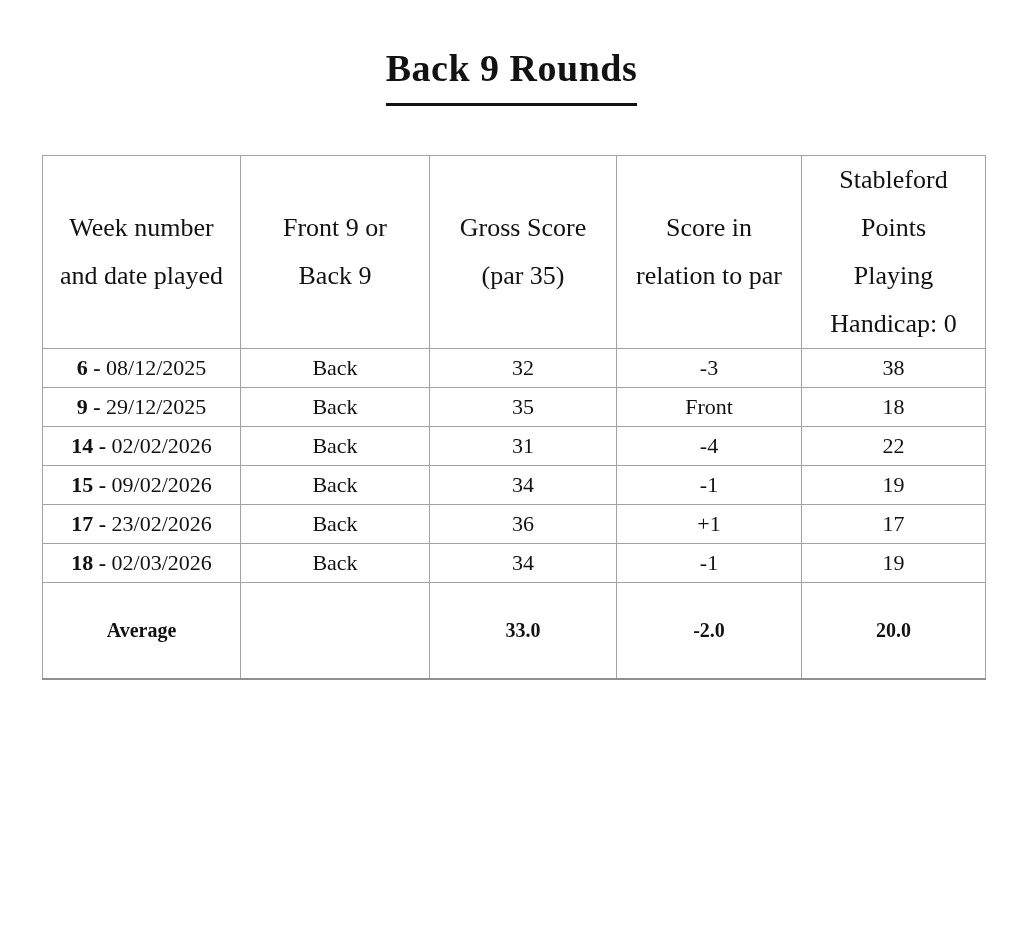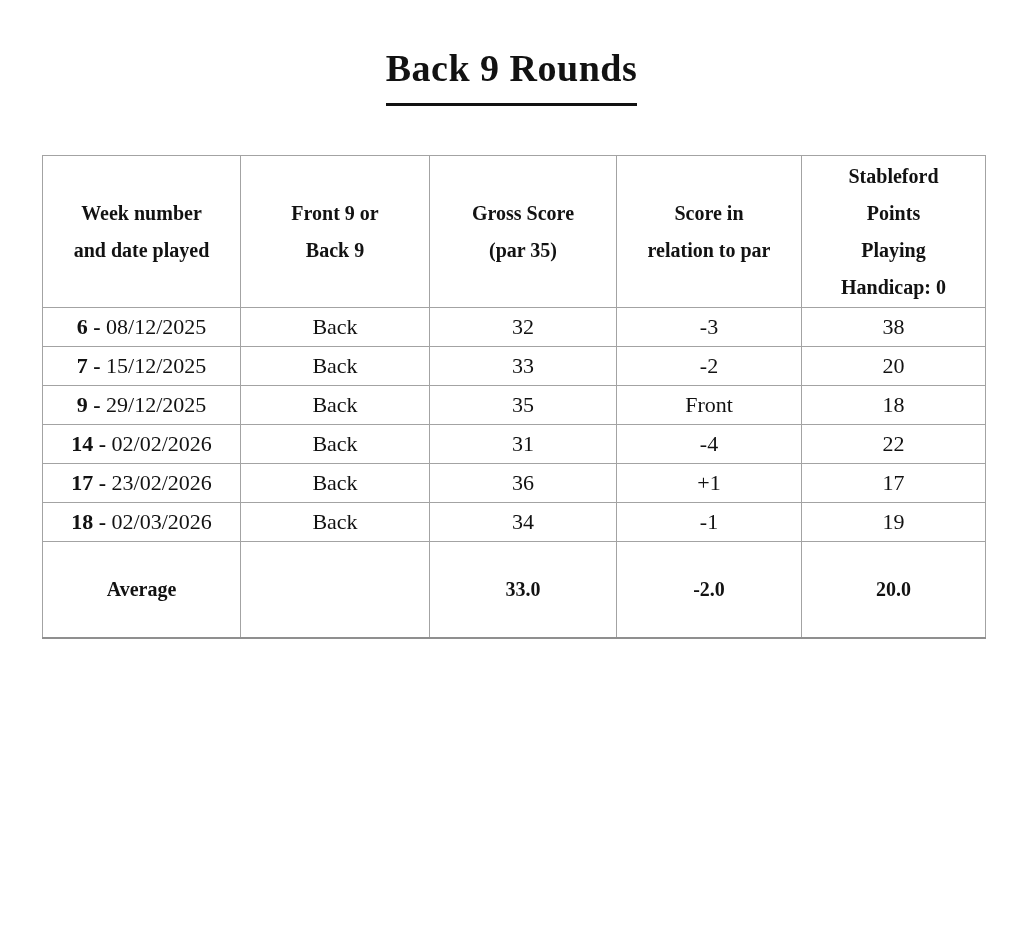--- a/index.html
+++ b/index.html
@@ -39,22 +39,22 @@
   }
   table.rounds th, table.rounds td {
     border: 1px solid #a3a3a3;
     text-align: center;
     vertical-align: middle;
     padding: 0 6px;
   }
   table.rounds { border: 1px solid #9a9a9a; border-bottom: 2px solid #8f8f8f; }
   tr.header-row th {
     height: 152px;
-    font-size: 20px;
-    font-weight: 700;
+    font-size: 26px;
+    font-weight: 400;
     line-height: 1.85;
     white-space: pre-line;
   }
   tr.data-row td {
     height: 39px;
     font-size: 22px;
     font-weight: 400;
   }
   tr.data-row .wk { font-weight: 700; }
   tr.total-row td {
@@ -103,45 +103,45 @@
     </thead>
     <tbody id="rows-body">
   <tr class="data-row">
     <td><b class="wk">6 - </b><span class="dt">08/12/2025</span></td>
     <td class="c-nine">Back</td>
     <td class="c-gross">32</td>
     <td class="c-par">-3</td>
     <td class="c-points">38</td>
   </tr>
 
-  <tr class="data-row">
-    <td><b class="wk">7 - </b><span class="dt">15/12/2025</span></td>
-    <td class="c-nine">Back</td>
-    <td class="c-gross">33</td>
-    <td class="c-par">-2</td>
-    <td class="c-points">20</td>
-  </tr>
 
 
   <tr class="data-row">
     <td><b class="wk">9 - </b><span class="dt">29/12/2025</span></td>
     <td class="c-nine">Back</td>
     <td class="c-gross">35</td>
     <td class="c-par">Front</td>
     <td class="c-points">18</td>
   </tr>
 
   <tr class="data-row">
     <td><b class="wk">14 - </b><span class="dt">02/02/2026</span></td>
     <td class="c-nine">Back</td>
     <td class="c-gross">31</td>
     <td class="c-par">-4</td>
     <td class="c-points">22</td>
   </tr>
 
+  <tr class="data-row">
+    <td><b class="wk">15 - </b><span class="dt">09/02/2026</span></td>
+    <td class="c-nine">Back</td>
+    <td class="c-gross">34</td>
+    <td class="c-par">-1</td>
+    <td class="c-points">19</td>
+  </tr>
 
 
   <tr class="data-row">
     <td><b class="wk">17 - </b><span class="dt">23/02/2026</span></td>
     <td class="c-nine">Back</td>
     <td class="c-gross">36</td>
     <td class="c-par">+1</td>
     <td class="c-points">17</td>
   </tr>
 

